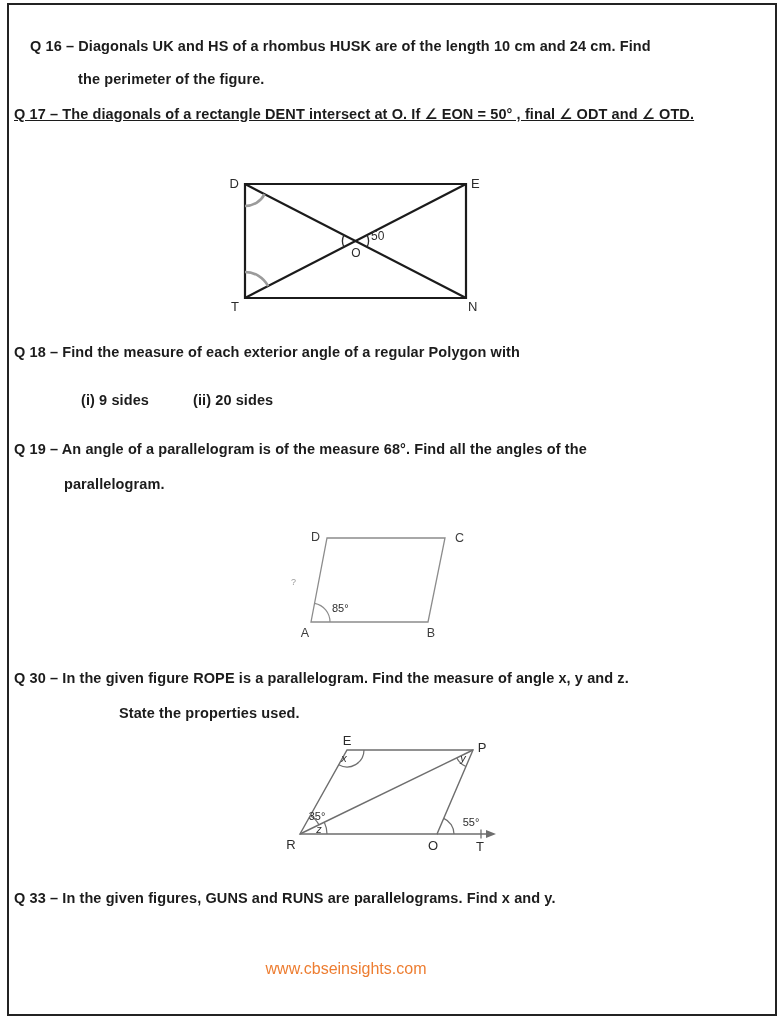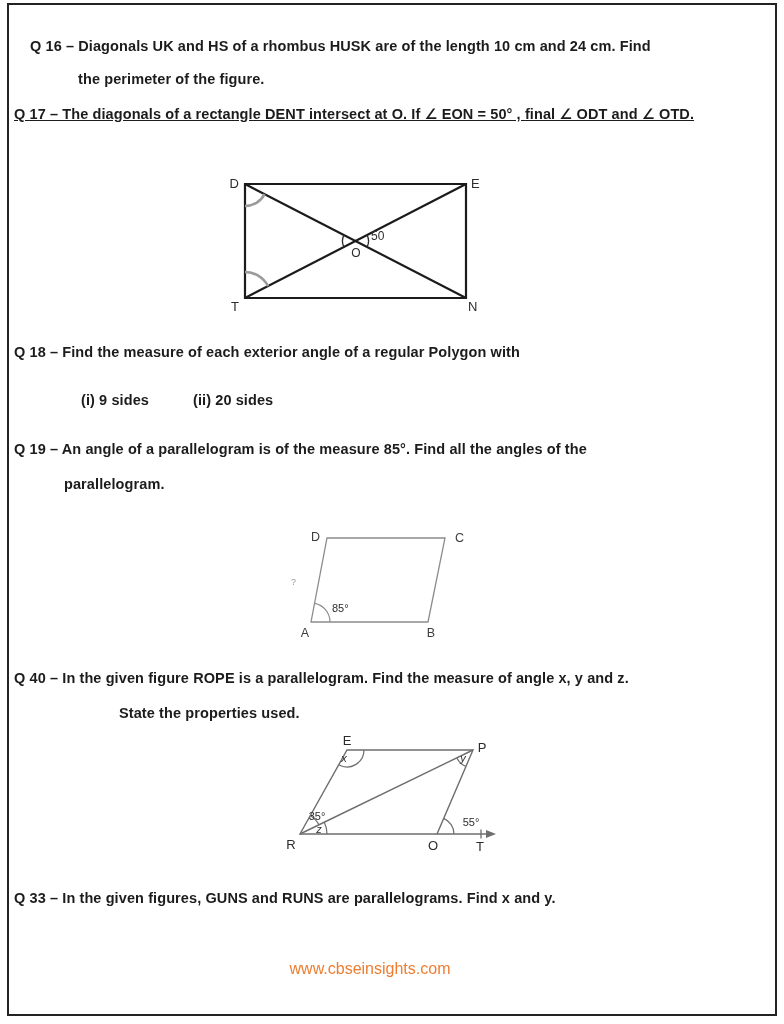--- a/index.html
+++ b/index.html
@@ -17,41 +17,41 @@
     font-weight:bold;
     font-size:14.5px;
     color:#1c1c1c;
     white-space:nowrap;
     letter-spacing:0.1px;
   }
   .fig{position:absolute;}
   .fig text{font-family:"Liberation Sans","DejaVu Sans",sans-serif;}
   .footer{
     position:absolute;left:7px;top:960px;width:678px;
-    text-align:center;font-size:16px;font-weight:normal;padding-left:24px;
+    text-align:center;font-size:16px;font-weight:normal;
   }
   .vlabel{font-size:13px;fill:#2c2c2c;}
   .vlabel2{font-size:12.5px;fill:#3d3d3d;}
   .small-ang{font-size:11px;fill:#2e2e2e;}
   .ital{font-style:italic;}
 </style>
 </head>
 <body>
 
 <div class="page-frame"></div>
 
 <div class="qline" style="left:14px;top:38px;margin-left:16px;">Q 16 – Diagonals UK and HS of a rhombus HUSK are of the length 10 cm and 24 cm. Find</div>
 <div class="qline" style="left:78px;top:71px;">the perimeter of the figure.</div>
 <div class="qline" style="left:14px;top:106px;text-decoration:underline;">Q 17 – The diagonals of a rectangle DENT intersect at O. If ∠ EON = 50° , final ∠ ODT and ∠ OTD.</div>
 <div class="qline" style="left:14px;top:344px;">Q 18 – Find the measure of each exterior angle of a regular Polygon with</div>
 <div class="qline" style="left:81px;top:392px;">(i) 9 sides</div>
 <div class="qline" style="left:193px;top:392px;">(ii) 20 sides</div>
-<div class="qline" style="left:14px;top:441px;">Q 19 – An angle of a parallelogram is of the measure 85°. Find all the angles of the</div>
+<div class="qline" style="left:14px;top:441px;">Q 19 – An angle of a parallelogram is of the measure 68°. Find all the angles of the</div>
 <div class="qline" style="left:64px;top:476px;text-align:center;">parallelogram.</div>
-<div class="qline" style="left:14px;top:670px;">Q 40 – In the given figure ROPE is a parallelogram. Find the measure of angle x, y and z.</div>
+<div class="qline" style="left:14px;top:670px;">Q 30 – In the given figure ROPE is a parallelogram. Find the measure of angle x, y and z.</div>
 <div class="qline" style="left:72px;top:705px;margin-left:47px;">State the properties used.</div>
 <div class="qline" style="left:14px;top:890px;">Q 33 – In the given figures, GUNS and RUNS are parallelograms. Find x and y.</div>
 
 <svg class="fig" style="left:225px;top:168px;" width="265" height="150" viewBox="0 0 265 150">
   <polygon points="20,16 241,16 241,130 20,130" fill="none" stroke="#1b1b1b" stroke-width="2.2"></polygon>
   <line x1="20" y1="16" x2="241" y2="130" stroke="#1b1b1b" stroke-width="2.2"></line>
   <line x1="241" y1="16" x2="20" y2="130" stroke="#1b1b1b" stroke-width="2.2"></line>
   <path d="M 39.6 26.1 A 22 22 0 0 1 20 38" fill="none" stroke="#9b9b9b" stroke-width="2.6"></path>
   <path d="M 20 104 A 26 26 0 0 1 43.1 118.1" fill="none" stroke="#9b9b9b" stroke-width="2.6"></path>
   <path d="M 118.9 78.9 A 13 13 0 0 1 118.9 67.1" fill="none" stroke="#2b2b2b" stroke-width="1.3"></path>

